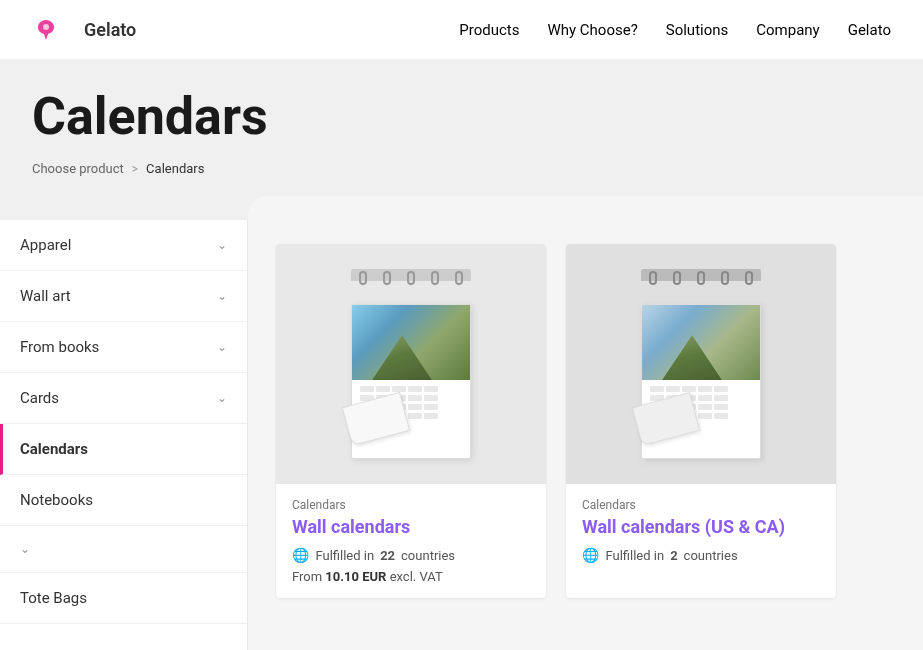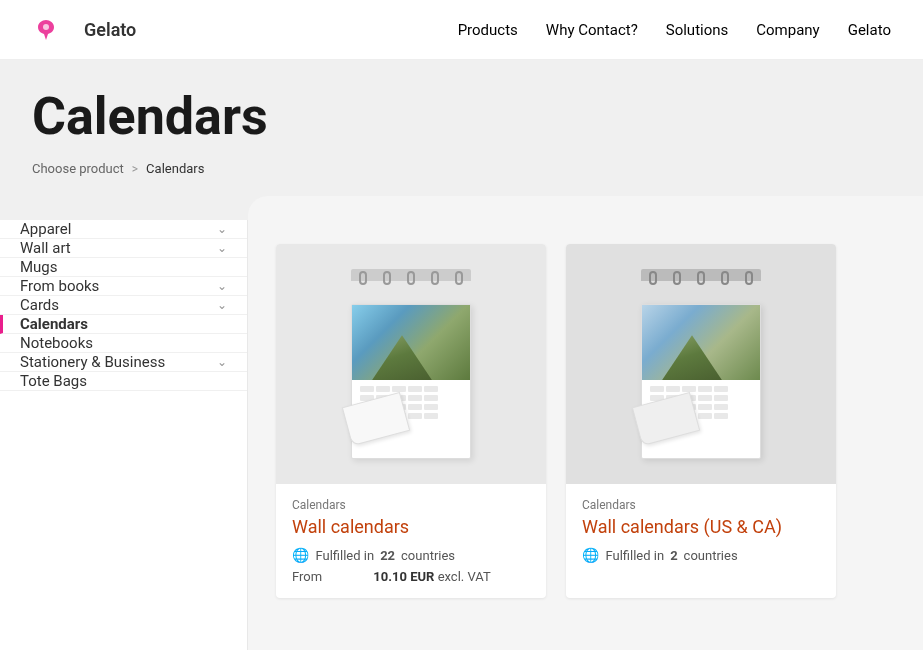--- a/index.html
+++ b/index.html
@@ -78,21 +78,21 @@
       width: 248px;
       min-width: 248px;
       background: #fff;
       border-right: 1px solid #e8e8e8;
       padding: 0;
     }
     .sidebar-item {
       display: flex;
       align-items: center;
       justify-content: space-between;
-      padding: 0 20px;
+      padding: 16px 20px;
       font-size: 15px;
       color: #333;
       cursor: pointer;
       border-bottom: 1px solid #f0f0f0;
       transition: background 0.15s;
     }
     .sidebar-item.active {
       background: #fff;
       font-weight: 700;
       border-left: 3px solid #e91e8c;
@@ -222,22 +222,22 @@
     .product-info {
       padding: 14px 16px;
     }
     .product-category {
       font-size: 12px;
       color: #777;
       margin-bottom: 4px;
     }
     .product-name {
       font-size: 18px;
-      font-weight: 400;
-      color: #c2410c;
+      font-weight: 700;
+      color: #8b5cf6;
       margin-bottom: 10px;
     }
     .product-fulfillment {
       display: flex;
       align-items: center;
       gap: 6px;
       font-size: 13px;
       color: #555;
       margin-bottom: 6px;
     }
@@ -248,21 +248,20 @@
     .fulfillment-count {
       font-weight: 700;
     }
     .product-price {
       font-size: 13px;
       color: #555;
     }
     .product-price strong {
       font-weight: 700;
       color: #333;
-      margin-left: 48px;
     }
 
     
     .curve-divider {
       background: #f0f0f0;
       position: relative;
       height: 24px;
     }
     .curve-divider::after {
       content: '';
@@ -281,21 +280,21 @@
 <header class="header">
   <div class="logo">
     <svg class="logo-icon" viewBox="0 0 28 28" fill="none" xmlns="http://www.w3.org/2000/svg">
       <path d="M14 4 C10 4 6 7 6 11 C6 15 9 17 12 18 L14 24 L16 18 C19 17 22 15 22 11 C22 7 18 4 14 4Z" fill="#e91e8c" opacity="0.85"></path>
       <circle cx="14" cy="11" r="3" fill="#fff" opacity="0.7"></circle>
     </svg>
     <span>Gelato</span>
   </div>
   <nav class="nav">
     <a href="#">Products</a>
-    <a href="#">Why Contact?</a>
+    <a href="#">Why Choose?</a>
     <a href="#">Solutions</a>
     <a href="#">Company</a>
     <a href="#">Gelato</a>
   </nav>
 </header>
 
 <div class="page-title-section">
   <h1 class="page-title">Calendars</h1>
 </div>
 
@@ -314,38 +313,34 @@
   <aside class="sidebar">
     <div class="sidebar-item">
       <span>Apparel</span>
       <span class="chevron">⌄</span>
     </div>
     <div class="sidebar-item">
       <span>Wall art</span>
       <span class="chevron">⌄</span>
     </div>
     <div class="sidebar-item">
-      <span>Mugs</span>
-    </div>
-    <div class="sidebar-item">
       <span>From books</span>
       <span class="chevron">⌄</span>
     </div>
     <div class="sidebar-item">
       <span>Cards</span>
       <span class="chevron">⌄</span>
     </div>
     <div class="sidebar-item active">
       <span>Calendars</span>
     </div>
     <div class="sidebar-item">
       <span>Notebooks</span>
     </div>
     <div class="sidebar-item">
-      <span>Stationery &amp; Business</span>
       <span class="chevron">⌄</span>
     </div>
     <div class="sidebar-item">
       <span>Tote Bags</span>
     </div>
   </aside>
 
   <main class="content">
     <div class="products-grid">
 

